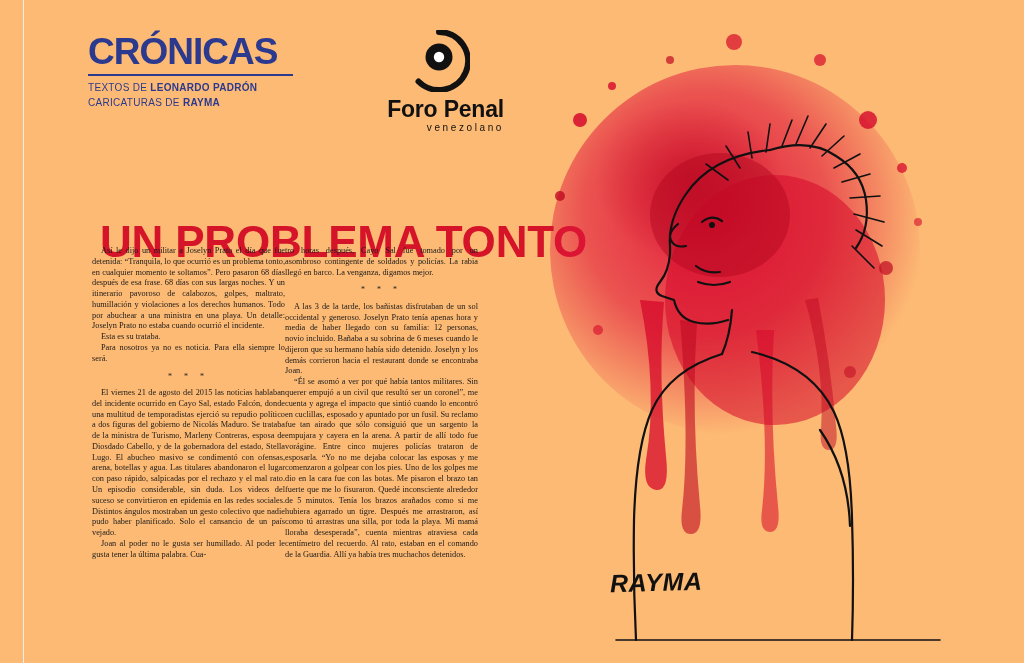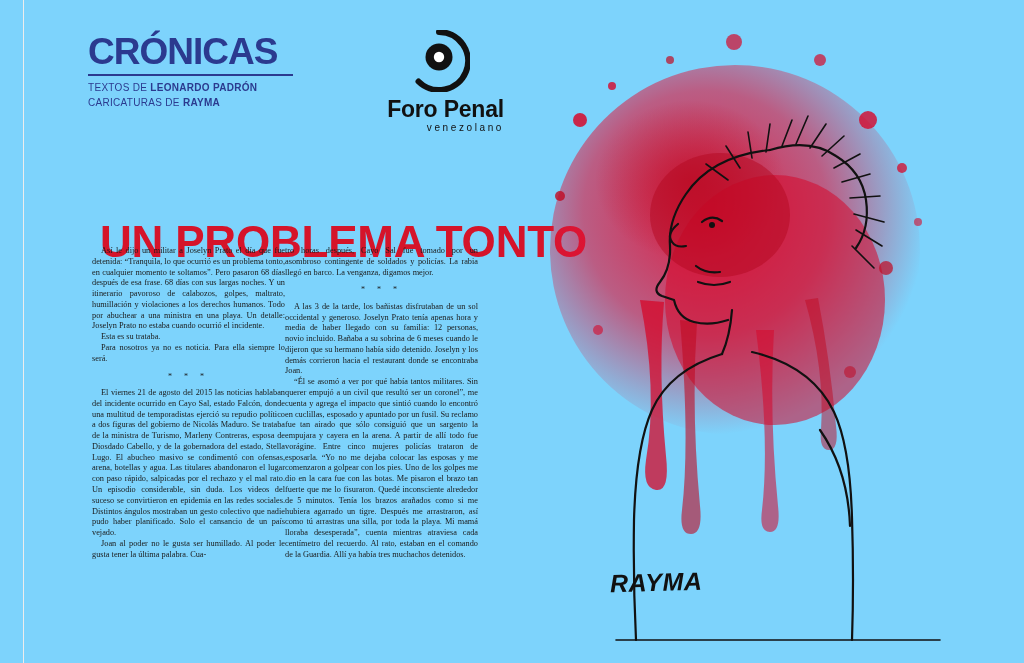--- a/index.html
+++ b/index.html
@@ -10,21 +10,21 @@
   body {
     width: 1024px;
     height: 663px;
     overflow: hidden;
     font-family: "Liberation Serif", serif;
     position: relative;
   }
   .page {
     position: absolute;
     inset: 0;
-    background: #7dd3fc;
+    background: #fdba74;
   }
   
   .spine-rule {
     position: absolute;
     left: 23px;
     top: 0;
     width: 1px;
     height: 663px;
     background: #ececec;
   }

